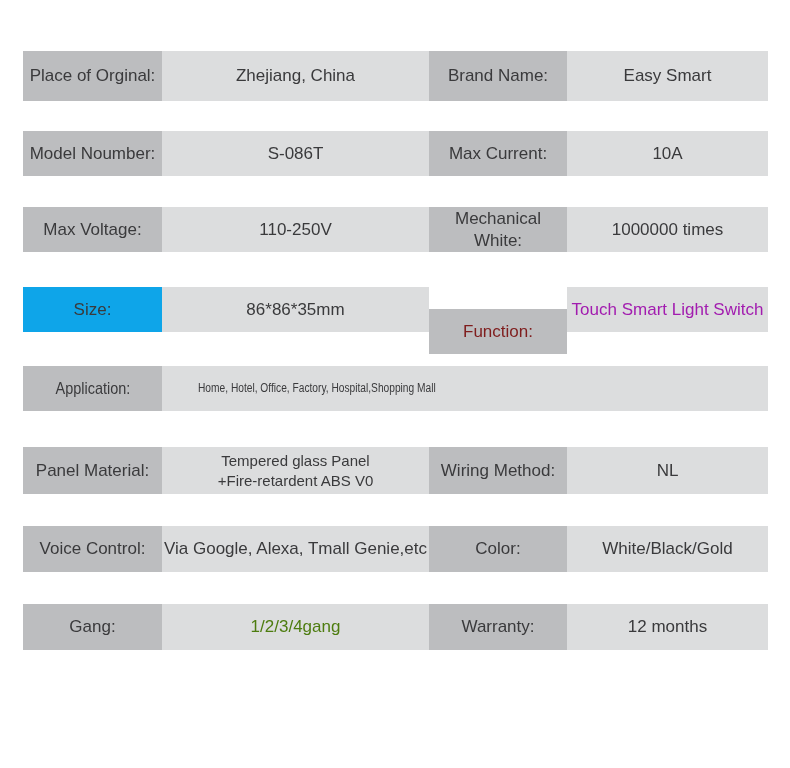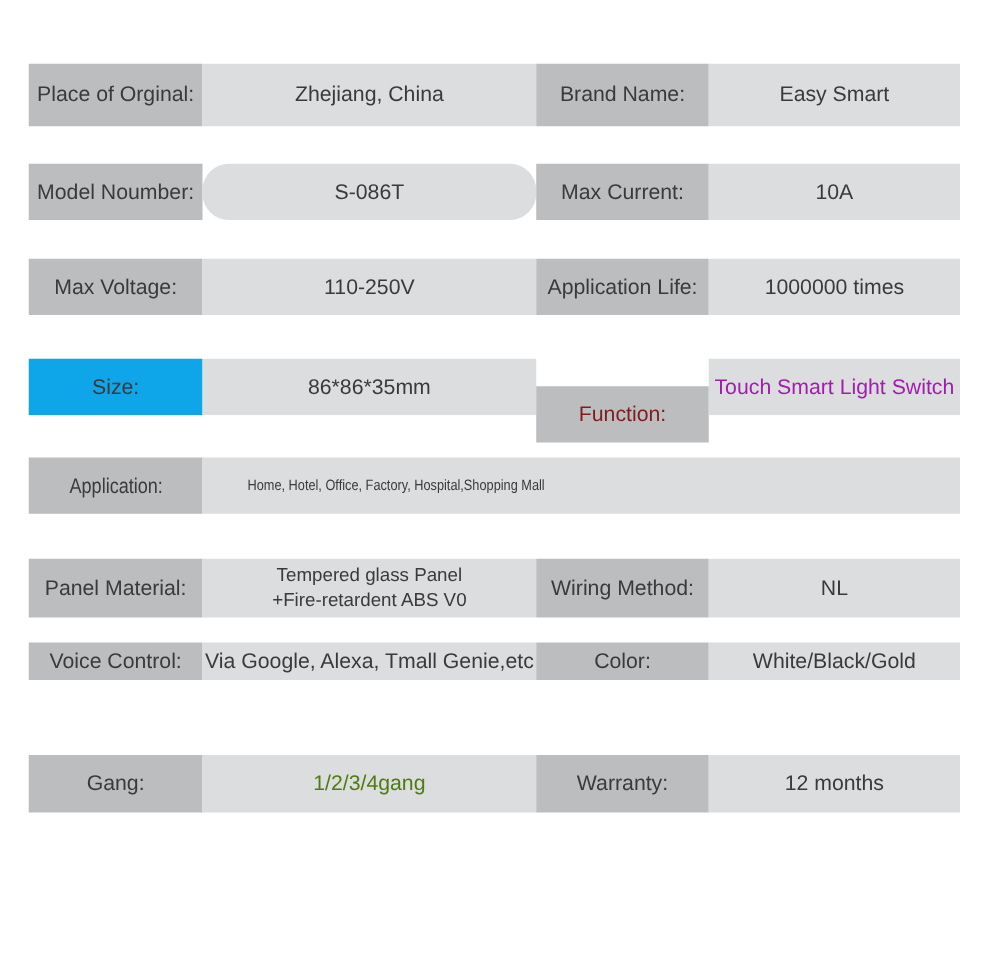--- a/index.html
+++ b/index.html
@@ -67,48 +67,48 @@
 <div class="canvas">
   <div class="spec-table" id="spec-table">
       <div class="spec-row" style="top: 51px; height: 50px; text-decoration: underline;">
         <div class="cell label" style="left: 23px; width: 139px; background: rgb(188, 189, 191); color: rgb(58, 58, 60);"><span class="cell-text">Place of Orginal:</span></div>
         <div class="cell value" style="left: 162px; width: 267px; background: rgb(220, 221, 222); color: rgb(58, 58, 60);"><span class="cell-text">Zhejiang, China</span></div>
         <div class="cell label" style="left: 429px; width: 138px; background: rgb(188, 189, 191); color: rgb(58, 58, 60);"><span class="cell-text">Brand Name:</span></div>
         <div class="cell value" style="left: 567px; width: 201px; background: rgb(220, 221, 222); color: rgb(58, 58, 60);"><span class="cell-text">Easy Smart</span></div>
       </div>
       <div class="spec-row" style="top: 131px; height: 45px;">
         <div class="cell label" style="left: 23px; width: 139px; background: rgb(188, 189, 191); color: rgb(58, 58, 60);"><span class="cell-text">Model Noumber:</span></div>
-        <div class="cell value" style="left: 162px; width: 267px; background: rgb(220, 221, 222); color: rgb(58, 58, 60); border-radius: 21px;"><span class="cell-text">S-086T</span></div>
+        <div class="cell value" style="left: 162px; width: 267px; background: rgb(220, 221, 222); color: rgb(58, 58, 60);"><span class="cell-text">S-086T</span></div>
         <div class="cell label" style="left: 429px; width: 138px; background: rgb(188, 189, 191); color: rgb(58, 58, 60);"><span class="cell-text">Max Current:</span></div>
         <div class="cell value" style="left: 567px; width: 201px; background: rgb(220, 221, 222); color: rgb(58, 58, 60);"><span class="cell-text">10A</span></div>
       </div>
       <div class="spec-row" style="top: 207px; height: 45px;">
         <div class="cell label" style="left: 23px; width: 139px; background: rgb(188, 189, 191); color: rgb(58, 58, 60);"><span class="cell-text">Max Voltage:</span></div>
         <div class="cell value" style="left: 162px; width: 267px; background: rgb(220, 221, 222); color: rgb(58, 58, 60);"><span class="cell-text">110-250V</span></div>
-        <div class="cell label" style="left: 429px; width: 138px; background: rgb(188, 189, 191); color: rgb(58, 58, 60);"><span class="cell-text">Application Life:</span></div>
+        <div class="cell label" style="left: 429px; width: 138px; background: rgb(188, 189, 191); color: rgb(58, 58, 60);"><span class="cell-text">Mechanical White:</span></div>
         <div class="cell value" style="left: 567px; width: 201px; background: rgb(220, 221, 222); color: rgb(58, 58, 60);"><span class="cell-text">1000000 times</span></div>
       </div>
       <div class="spec-row" style="top: 287px; height: 45px;">
         <div class="cell label" style="left: 23px; width: 139px; background: #0ea5e9; color: rgb(58, 58, 60);"><span class="cell-text">Size:</span></div>
         <div class="cell value" style="left: 162px; width: 267px; background: rgb(220, 221, 222); color: rgb(58, 58, 60);"><span class="cell-text">86*86*35mm</span></div>
         <div class="cell label" style="left: 429px; width: 138px; background: rgb(188, 189, 191); color: #7f1d1d; margin-top: 22px;"><span class="cell-text">Function:</span></div>
         <div class="cell value" style="left: 567px; width: 201px; background: rgb(220, 221, 222); color: #a21caf;"><span class="cell-text">Touch Smart Light Switch</span></div>
       </div>
       <div class="spec-row" style="top: 366px; height: 45px;">
         <div class="cell label condensed" style="left: 23px; width: 139px; background: rgb(188, 189, 191); color: rgb(58, 58, 60);"><span class="cell-text">Application:</span></div>
         <div class="cell value align-left condensed big" style="left: 162px; width: 606px; background: rgb(220, 221, 222); color: rgb(58, 58, 60);"><span class="cell-text">Home, Hotel, Office, Factory, Hospital,Shopping Mall</span></div>
       </div>
       <div class="spec-row" style="top: 447px; height: 47px;">
         <div class="cell label" style="left: 23px; width: 139px; background: rgb(188, 189, 191); color: rgb(58, 58, 60);"><span class="cell-text">Panel Material:</span></div>
         <div class="cell value small" style="left: 162px; width: 267px; background: rgb(220, 221, 222); color: rgb(58, 58, 60);"><span class="cell-text">Tempered glass Panel
 +Fire-retardent ABS V0</span></div>
         <div class="cell label" style="left: 429px; width: 138px; background: rgb(188, 189, 191); color: rgb(58, 58, 60);"><span class="cell-text">Wiring Method:</span></div>
         <div class="cell value" style="left: 567px; width: 201px; background: rgb(220, 221, 222); color: rgb(58, 58, 60);"><span class="cell-text">NL</span></div>
       </div>
-      <div class="spec-row" style="top: 514px; height: 30px;">
+      <div class="spec-row" style="top: 526px; height: 46px;">
         <div class="cell label" style="left: 23px; width: 139px; background: rgb(188, 189, 191); color: rgb(58, 58, 60);"><span class="cell-text">Voice Control:</span></div>
         <div class="cell value" style="left: 162px; width: 267px; background: rgb(220, 221, 222); color: rgb(58, 58, 60);"><span class="cell-text">Via Google, Alexa, Tmall Genie,etc</span></div>
         <div class="cell label" style="left: 429px; width: 138px; background: rgb(188, 189, 191); color: rgb(58, 58, 60);"><span class="cell-text">Color:</span></div>
         <div class="cell value" style="left: 567px; width: 201px; background: rgb(220, 221, 222); color: rgb(58, 58, 60);"><span class="cell-text">White/Black/Gold</span></div>
       </div>
       <div class="spec-row" style="top: 604px; height: 46px;">
         <div class="cell label" style="left: 23px; width: 139px; background: rgb(188, 189, 191); color: rgb(58, 58, 60);"><span class="cell-text">Gang:</span></div>
         <div class="cell value" style="left: 162px; width: 267px; background: rgb(220, 221, 222); color: #4d7c0f;"><span class="cell-text">1/2/3/4gang</span></div>
         <div class="cell label" style="left: 429px; width: 138px; background: rgb(188, 189, 191); color: rgb(58, 58, 60);"><span class="cell-text">Warranty:</span></div>
         <div class="cell value" style="left: 567px; width: 201px; background: rgb(220, 221, 222); color: rgb(58, 58, 60);"><span class="cell-text">12 months</span></div>

